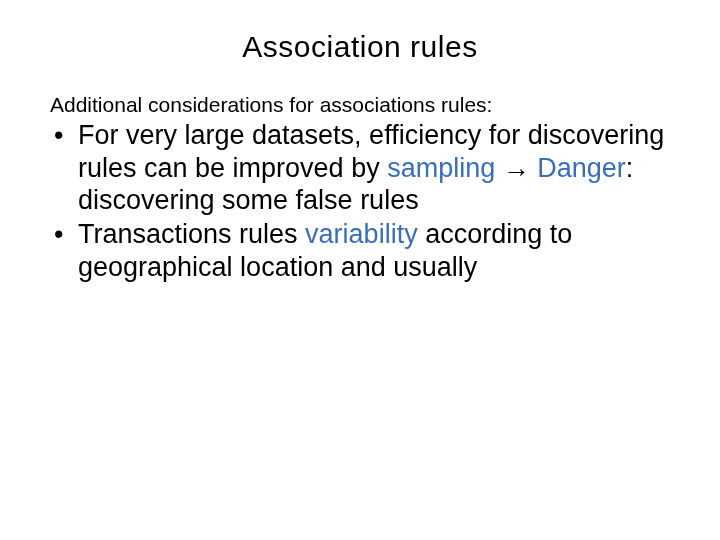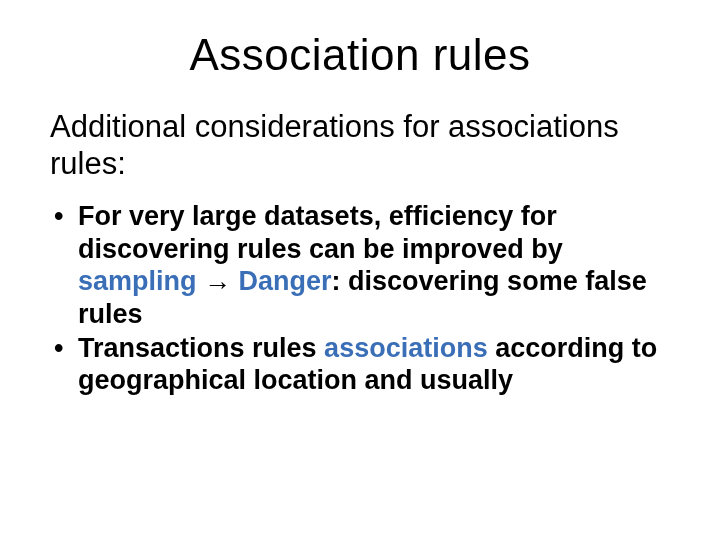--- a/index.html
+++ b/index.html
@@ -10,35 +10,34 @@
     body {
       width: 720px;
       height: 540px;
       background: #ffffff;
       font-family: Arial, Helvetica, sans-serif;
       color: #000000;
       padding: 30px 50px 40px 50px;
       overflow: hidden;
     }
     .slide-title {
-      font-size: 44px;
+      font-size: 30px;
       font-weight: normal;
       text-align: center;
       margin-bottom: 28px;
       letter-spacing: 0.5px;
     }
     .intro {
-      font-size: 31px;
+      font-size: 21px;
       line-height: 1.2;
-      margin-bottom: 18px;
+      margin-bottom: 2px;
     }
     .bullets {
       list-style: none;
       padding-left: 0;
-      font-weight: bold;
     }
     .bullets li {
       font-size: 27px;
       line-height: 1.2;
       padding-left: 28px;
       position: relative;
       margin-bottom: 2px;
     }
     .bullets li::before {
       content: "•";
@@ -58,15 +57,15 @@
 
 <h1 class="slide-title">Association rules</h1>
 
 <p class="intro">Additional considerations for associations rules:</p>
 
 <ul class="bullets">
   <li>
     <span>For very large datasets, efficiency for discovering rules can be improved by </span><span class="hl">sampling</span><span class="arrow"> → </span><span class="hl">Danger</span><span>: discovering some false rules</span>
   </li>
   <li>
-    <span>Transactions rules </span><span class="hl">associations</span><span> according to geographical location and usually</span>
+    <span>Transactions rules </span><span class="hl">variability</span><span> according to geographical location and usually</span>
   </li>
 </ul>
 
 </body></html>

